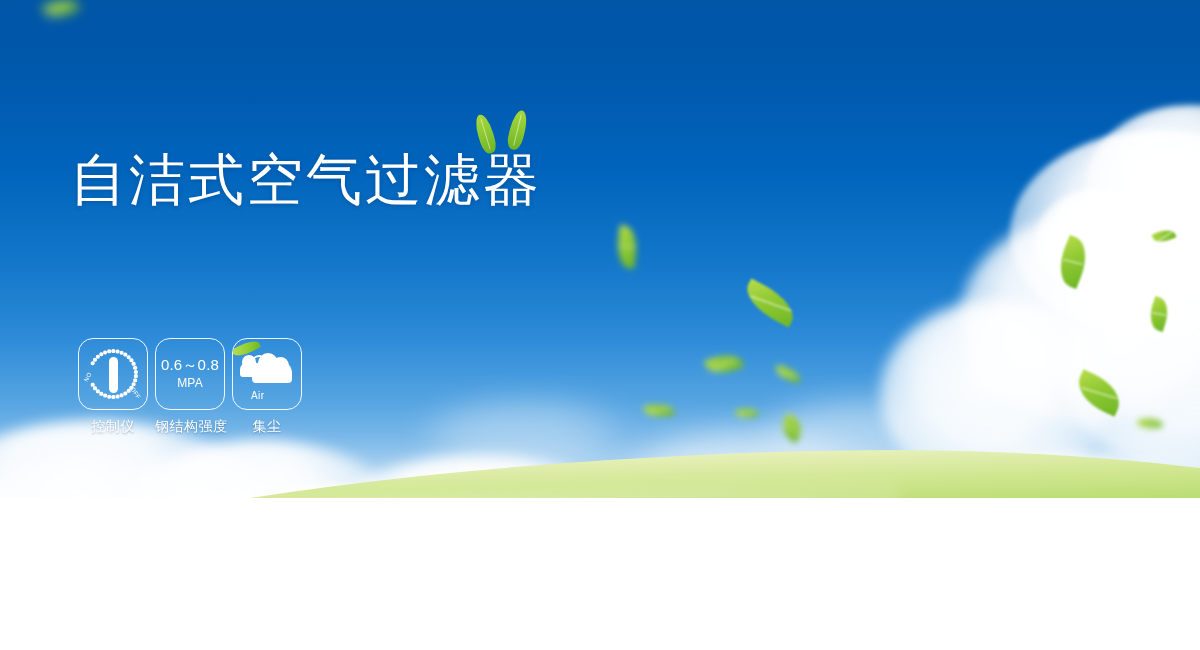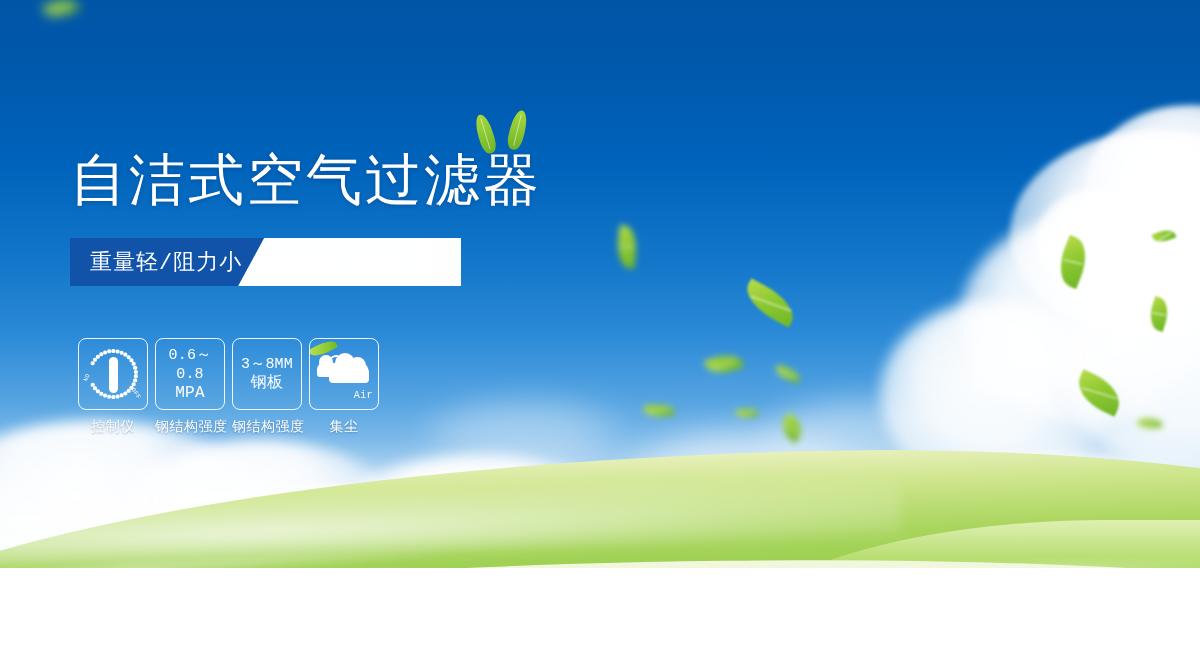--- a/index.html
+++ b/index.html
@@ -3,23 +3,23 @@
 <meta charset="utf-8">
 <style>
   html, body {
     margin: 0;
     padding: 0;
     background: #ffffff;
   }
   #banner {
     position: relative;
     width: 1200px;
-    height: 568px;
+    height: 498px;
     overflow: hidden;
-    font-family: Liberation Mono, monospace;
+    font-family: Liberation Sans, sans-serif;
     user-select: none;
   }
 
   
   .sky {
     position: absolute;
     left: 0; top: 0;
     width: 1200px; height: 650px;
     background: linear-gradient(to bottom,
         #0055a6 0%,
@@ -269,21 +269,21 @@
   .features {
     position: absolute;
     left: 78px; top: 338px;
     display: flex;
     gap: 7px;
   }
   .feature { width: 70px; }
   .fbox {
     width: 68px; height: 70px;
     border: 1.6px solid rgba(255,255,255,0.92);
-    border-radius: 8px;
+    border-radius: 15px;
     position: relative;
     display: flex;
     align-items: center;
     justify-content: center;
     overflow: hidden;
   }
   .flabel {
     margin-top: 8px;
     text-align: center;
     color: #ffffff;
@@ -293,21 +293,21 @@
     text-shadow: 0 1px 2px rgba(0,40,90,0.35);
   }
   .feature:nth-child(4) .flabel { margin-left: -12px; width: 94px; }
   .ftext {
     color: #ffffff;
     font-size: 15px;
     line-height: 19px;
     text-align: center;
     letter-spacing: 0.2px;
   }
-  .ftext .l2 { font-size: 16px; display: block; }
+  .ftext .l2 { font-size: 12px; display: block; }
 
   
   .gauge { position: relative; width: 58px; height: 58px; }
   .gauge .dot {
     position: absolute;
     width: 3.2px; height: 3.2px;
     background: #ffffff;
     border-radius: 50%;
     left: 50%; top: 50%;
     margin: -1.6px 0 0 -1.6px;
@@ -372,22 +372,22 @@
   .airicon .swirl {
     position: absolute; left: 12px; top: 6px;
     width: 15px; height: 15px;
     border: 2.4px solid #ffffff;
     border-radius: 50%;
     border-right-color: transparent;
     transform: rotate(-35deg);
   }
   .airicon .air-text {
     position: absolute;
-    left: 4px; right: 0; bottom: -2px;
-    text-align: right;
+    left: 13px; right: 0; bottom: -2px;
+    text-align: left;
     color: #ffffff;
     font-size: 10px;
     letter-spacing: 0.4px;
   }
   .airicon .ileaf {
     position: absolute;
     left: -6px; top: -6px;
     width: 28px; height: 11px;
     border-radius: 0 70% 0 70%;
     background: linear-gradient(120deg, #bde055 0%, #8ecc33 60%, #6fb625 100%);
@@ -454,27 +454,20 @@
     <div class="leaf blur1" style="left:1075px;top:378px; width:48px; height:30px; transform:rotate(25deg);"></div>
     <div class="leaf blur2" style="left:1138px;top:418px; width:24px; height:11px; transform:rotate(-10deg);"></div>
   </div>
 
   <div class="title-leaves">
     <span class="tleaf left"></span>
     <span class="tleaf right"></span>
   </div>
   <div class="title">自洁式空气过滤器</div>
 
-  <div class="subbar">
-    <div class="sub-a">重量轻/阻力小</div>
-    <div class="sub-b">
-      <div class="sub-b-fill"></div>
-      <span class="sub-b-text">精度高/使用方便</span>
-    </div>
-  </div>
 
   <div class="features">
 
     <div class="feature">
       <div class="fbox">
         <div class="gauge">
           <span class="g-no">NO</span>
           <span class="g-off">OFF</span>
           <div class="needle"></div>
         <span class="dot" style="transform: translate(-20.31px, -10.8px);"></span>
@@ -516,29 +509,20 @@
       <div class="fbox">
         <div class="ftext">
           <span>0.6～0.8</span>
           <span class="l2">MPA</span>
         </div>
       </div>
       <div class="flabel">钢结构强度</div>
     </div>
 
 
-    <div class="feature">
-      <div class="fbox">
-        <div class="ftext">
-          <span>3～8MM</span>
-          <span class="l2">钢板</span>
-        </div>
-      </div>
-      <div class="flabel">钢结构强度</div>
-    </div>
 
     <div class="feature">
       <div class="fbox">
         <div class="airicon">
           <span class="ileaf"></span>
           <span class="cl-small"></span>
           <span class="cl-s1"></span>
           <span class="swirl"></span>
           <span class="cl-big"></span>
           <span class="cl-b1"></span>

